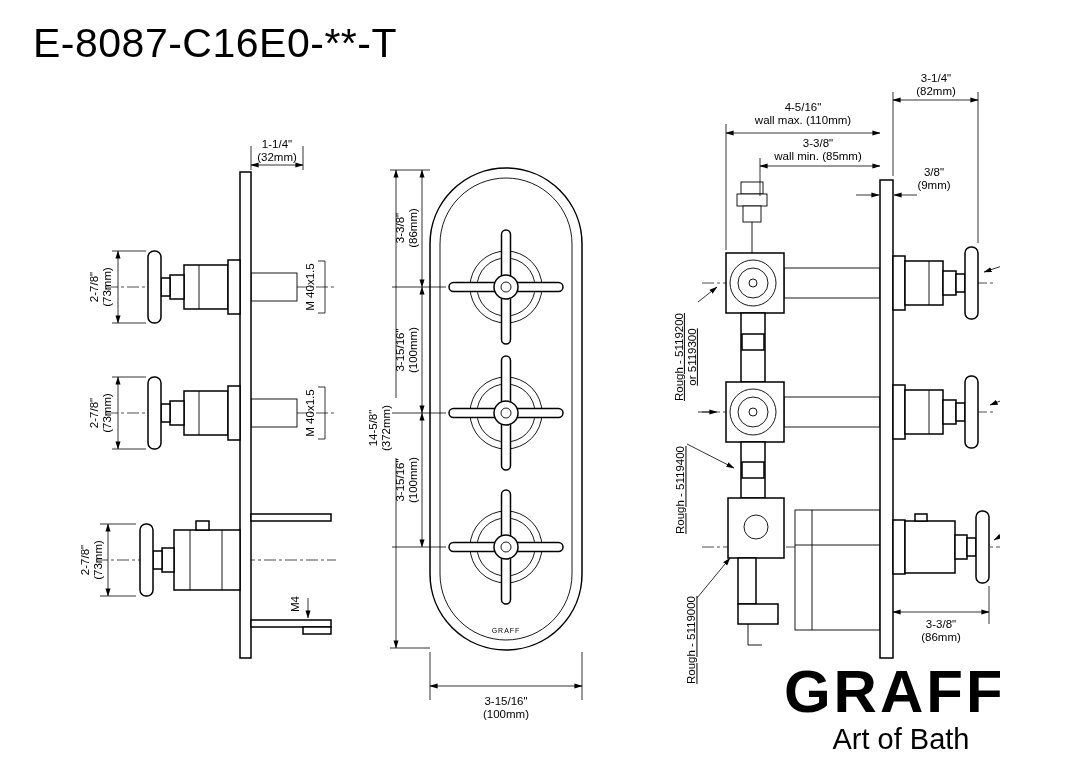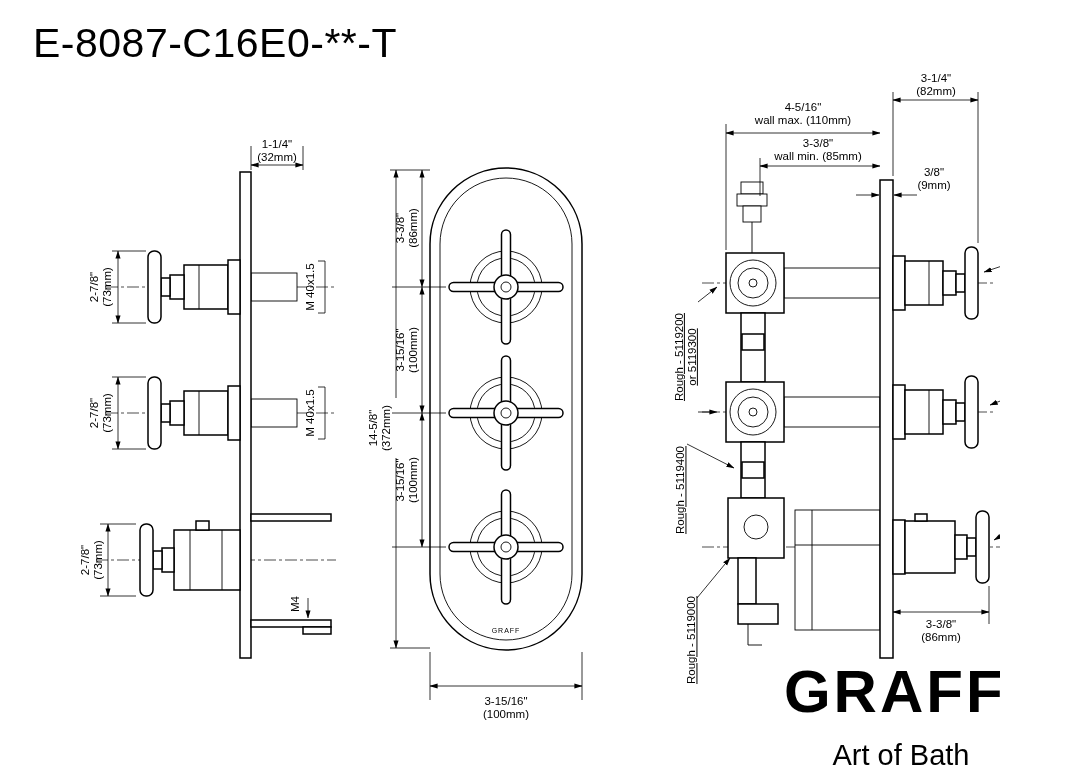--- a/index.html
+++ b/index.html
@@ -20,21 +20,21 @@
     white-space:nowrap; transform:translate(-50%,-50%);
   }
   .lbl.rot { transform:translate(-50%,-50%) rotate(-90deg); }
   .lbl.sm { font-size:8px; line-height:1.2; }
   .lbl.tiny { font-size:7px; letter-spacing:1px; }
   .u { text-decoration:underline; }
   .lbl div { white-space:nowrap; }
   .brand { position:absolute; left:770px; top:660px; width:262px; text-align:center; }
   .brand .logo { font-size:60px; font-weight:bold; letter-spacing:3px; line-height:1.05; white-space:nowrap; }
   .brand .reg { font-size:17px; vertical-align:30px; letter-spacing:0; }
-  .brand .tagline { font-size:29px; font-weight:400; margin-top:16px; }
+  .brand .tagline { font-size:29px; font-weight:400; margin-top:0px; }
   svg { position:absolute; left:0; top:0; }
   .obj  { fill:#fff; stroke:#000; stroke-width:1.5; }
   .thin { fill:none; stroke:#000; stroke-width:0.9; }
   .thinf{ fill:#fff; stroke:#000; stroke-width:0.9; }
   .dim  { fill:none; stroke:#000; stroke-width:0.8; }
   .cl   { fill:none; stroke:#000; stroke-width:0.7; stroke-dasharray:12 3 3 3; }
 </style>
 </head>
 <body>
 

